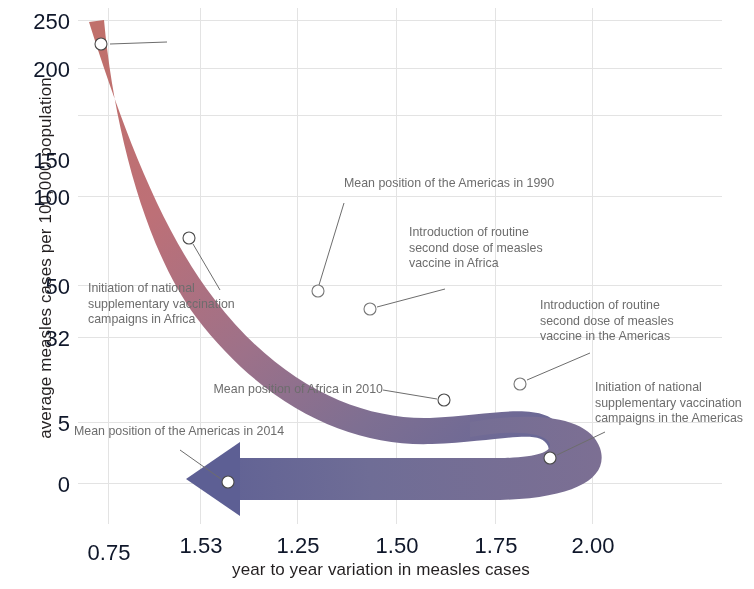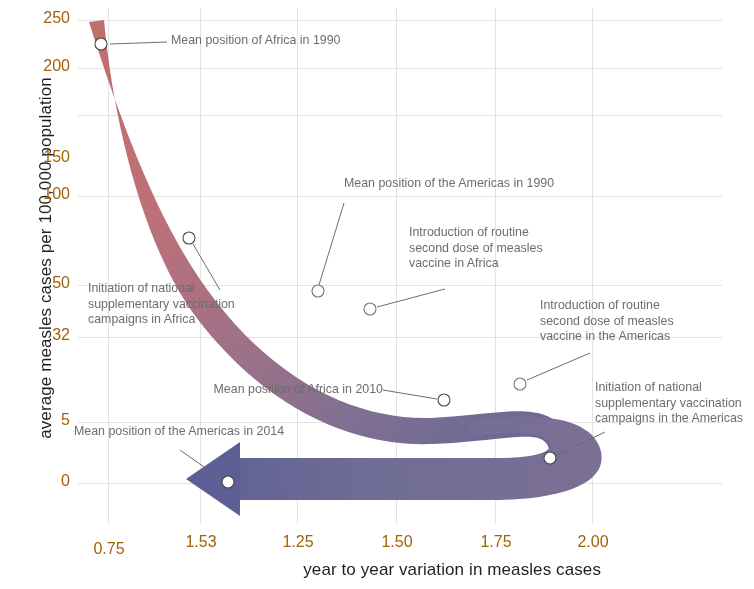--- a/index.html
+++ b/index.html
@@ -10,22 +10,22 @@
   }
   #chart-root{position:absolute;left:0;top:0;width:754px;height:589px;}
   .axis-title{
     position:absolute;font-size:17px;color:#231f20;
     letter-spacing:0.1px;white-space:nowrap;
   }
   #y-axis-title{
     left:-154px;top:248px;width:400px;text-align:center;
     transform:rotate(-90deg);transform-origin:center center;
   }
-  #x-axis-title{left:161px;top:560px;width:440px;text-align:right;}
-  .tick-label{position:absolute;font-size:16px;color:#a16207;}
+  #x-axis-title{left:161px;top:560px;width:440px;text-align:center;}
+  .tick-label{position:absolute;font-size:22px;color:#0f172a;}
   .ytick{text-align:right;width:46px;}
   .xtick{text-align:center;width:60px;}
   .annot{
     position:absolute;font-size:12.4px;color:#6d6d6d;
     line-height:15.5px;white-space:pre-line;
   }
   .annot.left{text-align:left;}
   .annot.right{text-align:right;}
   .annot.center{text-align:left;}
   svg{position:absolute;left:0;top:0;}
@@ -133,21 +133,20 @@
   <div class="tick-label ytick" style="left:24px;top:411px;">5</div>
   <div class="tick-label ytick" style="left:24px;top:472px;">0</div>
 
   <div class="tick-label xtick" style="left:79px;top:533px;margin-top:7px;">0.75</div>
   <div class="tick-label xtick" style="left:171px;top:533px;">1.53</div>
   <div class="tick-label xtick" style="left:268px;top:533px;">1.25</div>
   <div class="tick-label xtick" style="left:367px;top:533px;">1.50</div>
   <div class="tick-label xtick" style="left:466px;top:533px;">1.75</div>
   <div class="tick-label xtick" style="left:563px;top:533px;">2.00</div>
 
-  <div class="annot left" style="left:171px;top:33px;">Mean position of Africa in 1990</div>
 
   <div class="annot center" style="left:88px;top:281px;width:180px;">Initiation of national
 supplementary vaccination
 campaigns in Africa</div>
 
   <div class="annot left" style="left:344px;top:176px;">Mean position of the Americas in 1990</div>
 
   <div class="annot center" style="left:409px;top:225px;width:148px;">Introduction of routine
 second dose of measles
 vaccine in Africa</div>

